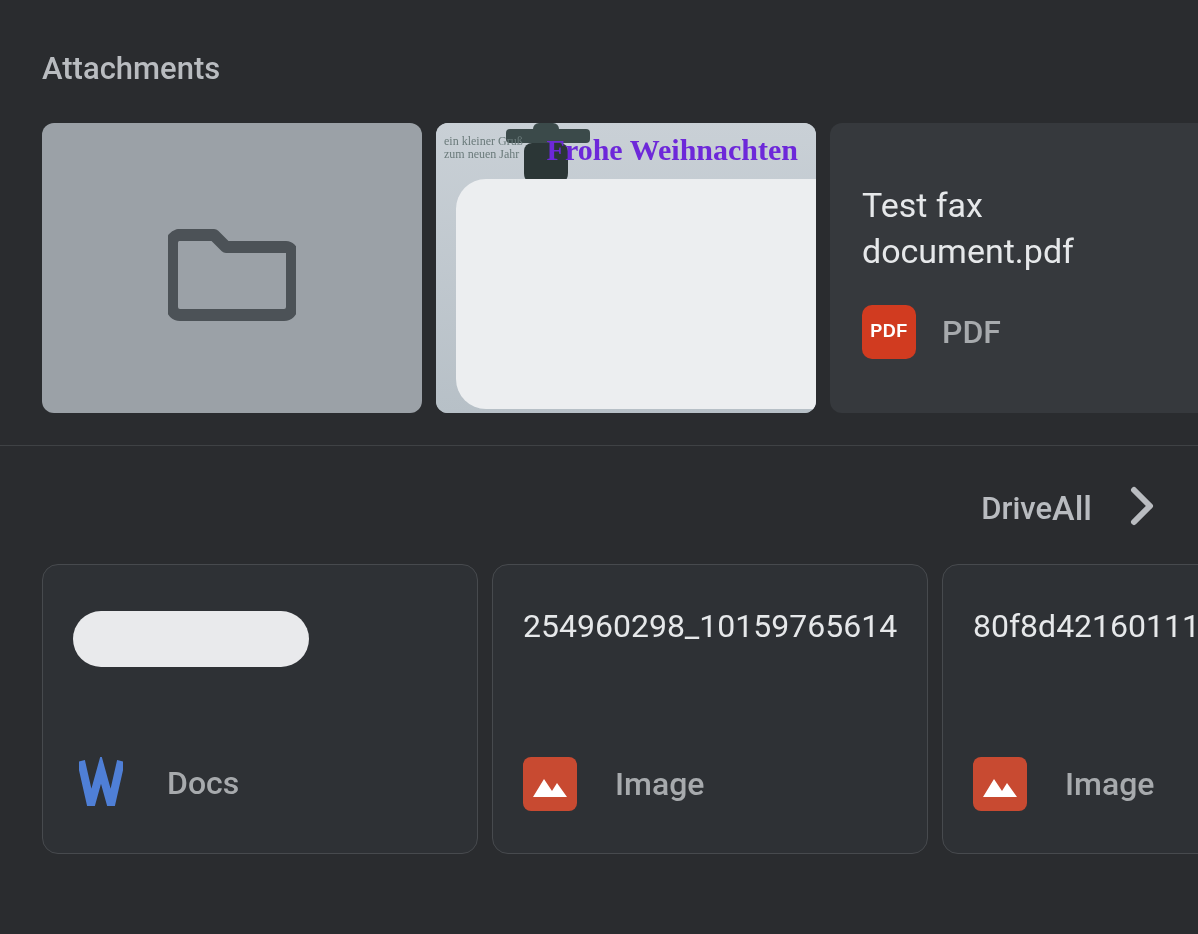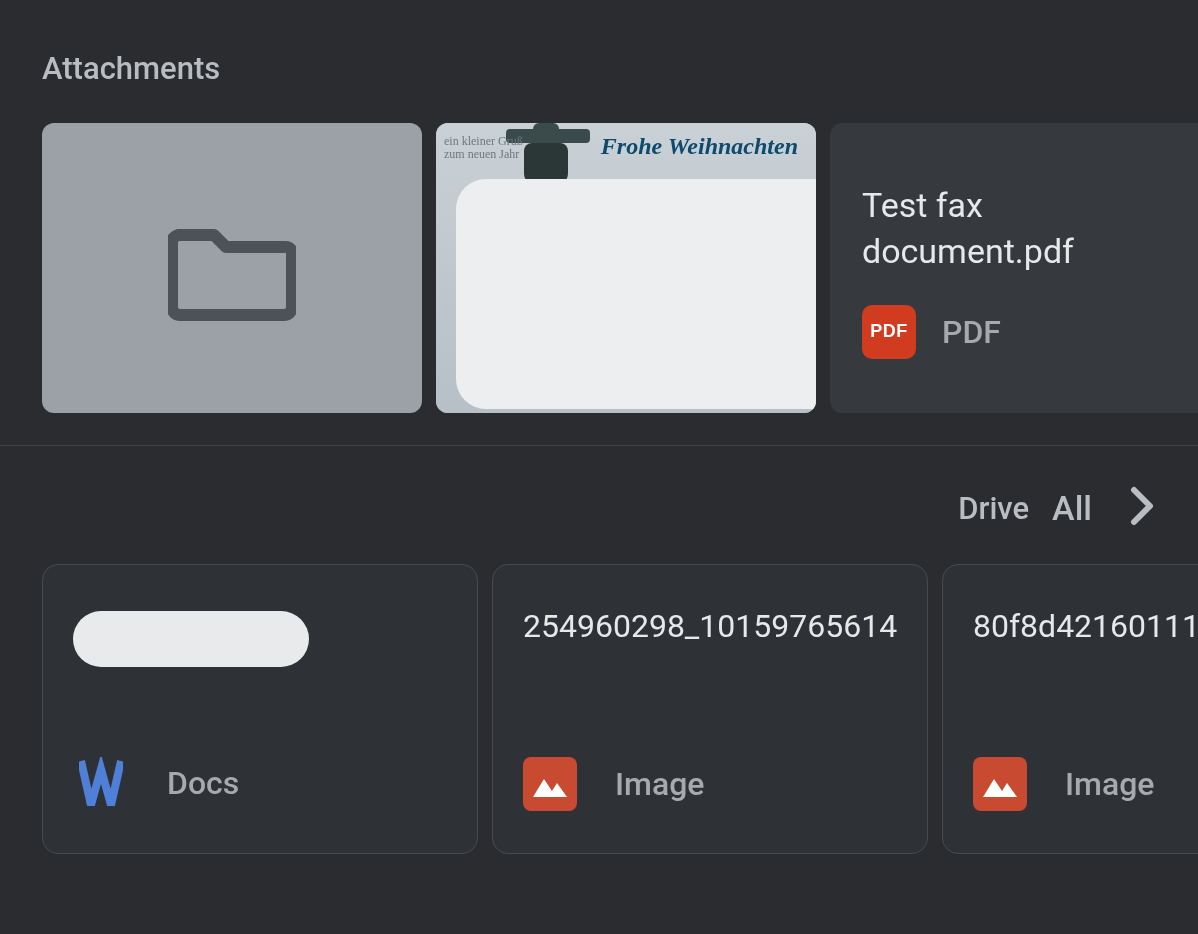--- a/index.html
+++ b/index.html
@@ -58,24 +58,23 @@
     position:absolute; left:70px; top:6px; width:84px; height:14px;
     background:#3b4a4a; border-radius:4px;
   }
   .tile-image .lamp-light {
     position:absolute; left:88px; top:20px; width:44px; height:44px;
     background:#2b3636; border-radius:8px 8px 14px 14px;
   }
   .tile-image .caption {
     position:absolute; top:10px; right:18px;
     font-family: "Times New Roman", serif;
-    font-style: italic;
     font-weight: 600;
-    font-size: 24px;
-    color: #0c4a6e;
+    font-size: 30px;
+    color: #6d28d9;
   }
   .tile-image .small-script {
     position:absolute; top:12px; left:8px;
     font-family: cursive;
     font-size:12px;
     color:#6a7a7a;
     width:90px;
     line-height:1.1;
   }
   .tile-image .white-card {
@@ -124,21 +123,21 @@
     display:flex;
     align-items:center;
     justify-content:flex-end;
     padding: 40px 42px 0 42px;
     width:1198px;
   }
   .drive-header .right {
     display:flex; align-items:center; gap:36px;
   }
   .all-label {
-    font-size:34px; color:#b9bcc0; font-weight:500;margin-left:23px;
+    font-size:34px; color:#b9bcc0; font-weight:500;
   }
 
   
   .drive-row {
     display:flex;
     gap:14px;
     padding: 34px 0 0 42px;
     width:1300px;
   }
   .drive-tile {

